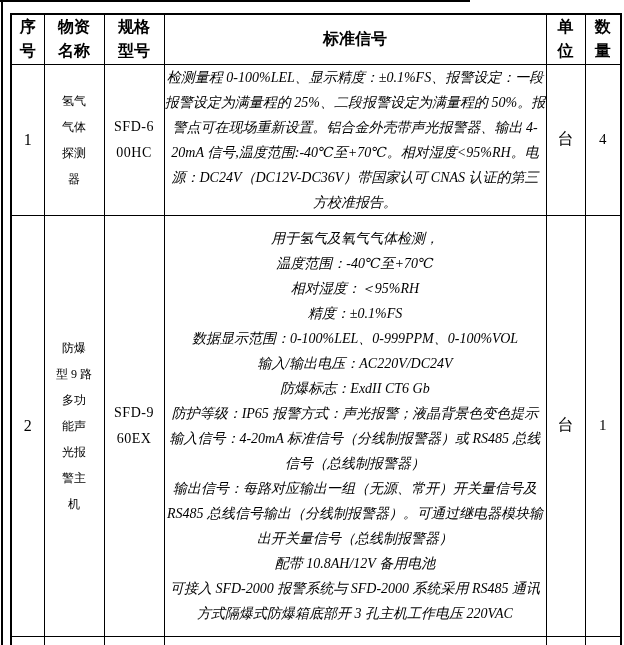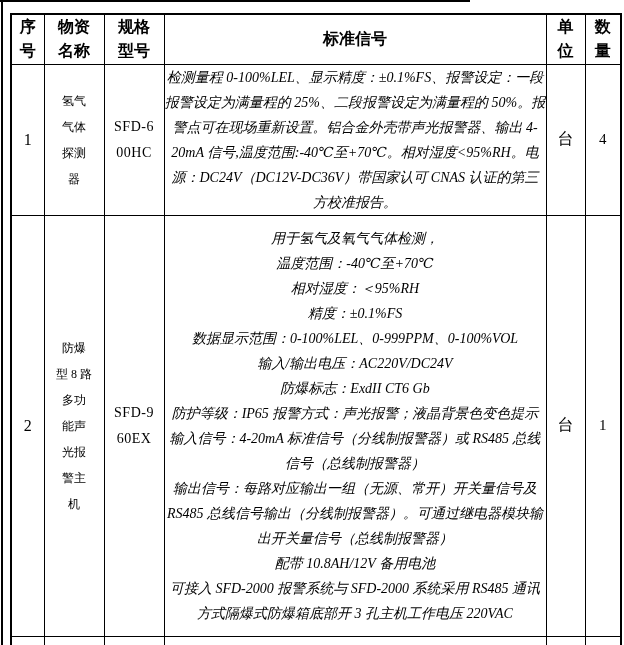--- a/index.html
+++ b/index.html
@@ -98,21 +98,21 @@
       <td class="cell-model">SFD-6
 00HC</td>
       <td class="cell-tech">检测量程 0-100%LEL、显示精度：±0.1%FS、报警设定：一段报警设定为满量程的 25%、二段报警设定为满量程的 50%。报警点可在现场重新设置。铝合金外壳带声光报警器、输出 4-20mA 信号,温度范围:-40℃至+70℃。相对湿度&lt;95%RH。电源：DC24V（DC12V-DC36V）带国家认可 CNAS 认证的第三方校准报告。</td>
       <td class="cell-unit">台</td>
       <td class="cell-qty">4</td>
     </tr>
 
     <tr class="row-2">
       <td class="cell-seq">2</td>
       <td class="cell-name">防爆
-型 8 路
+型 9 路
 多功
 能声
 光报
 警主
 机</td>
       <td class="cell-model">SFD-9
 60EX</td>
       <td class="cell-tech">用于氢气及氧气气体检测，
 温度范围：-40℃至+70℃
 相对湿度：＜95%RH

